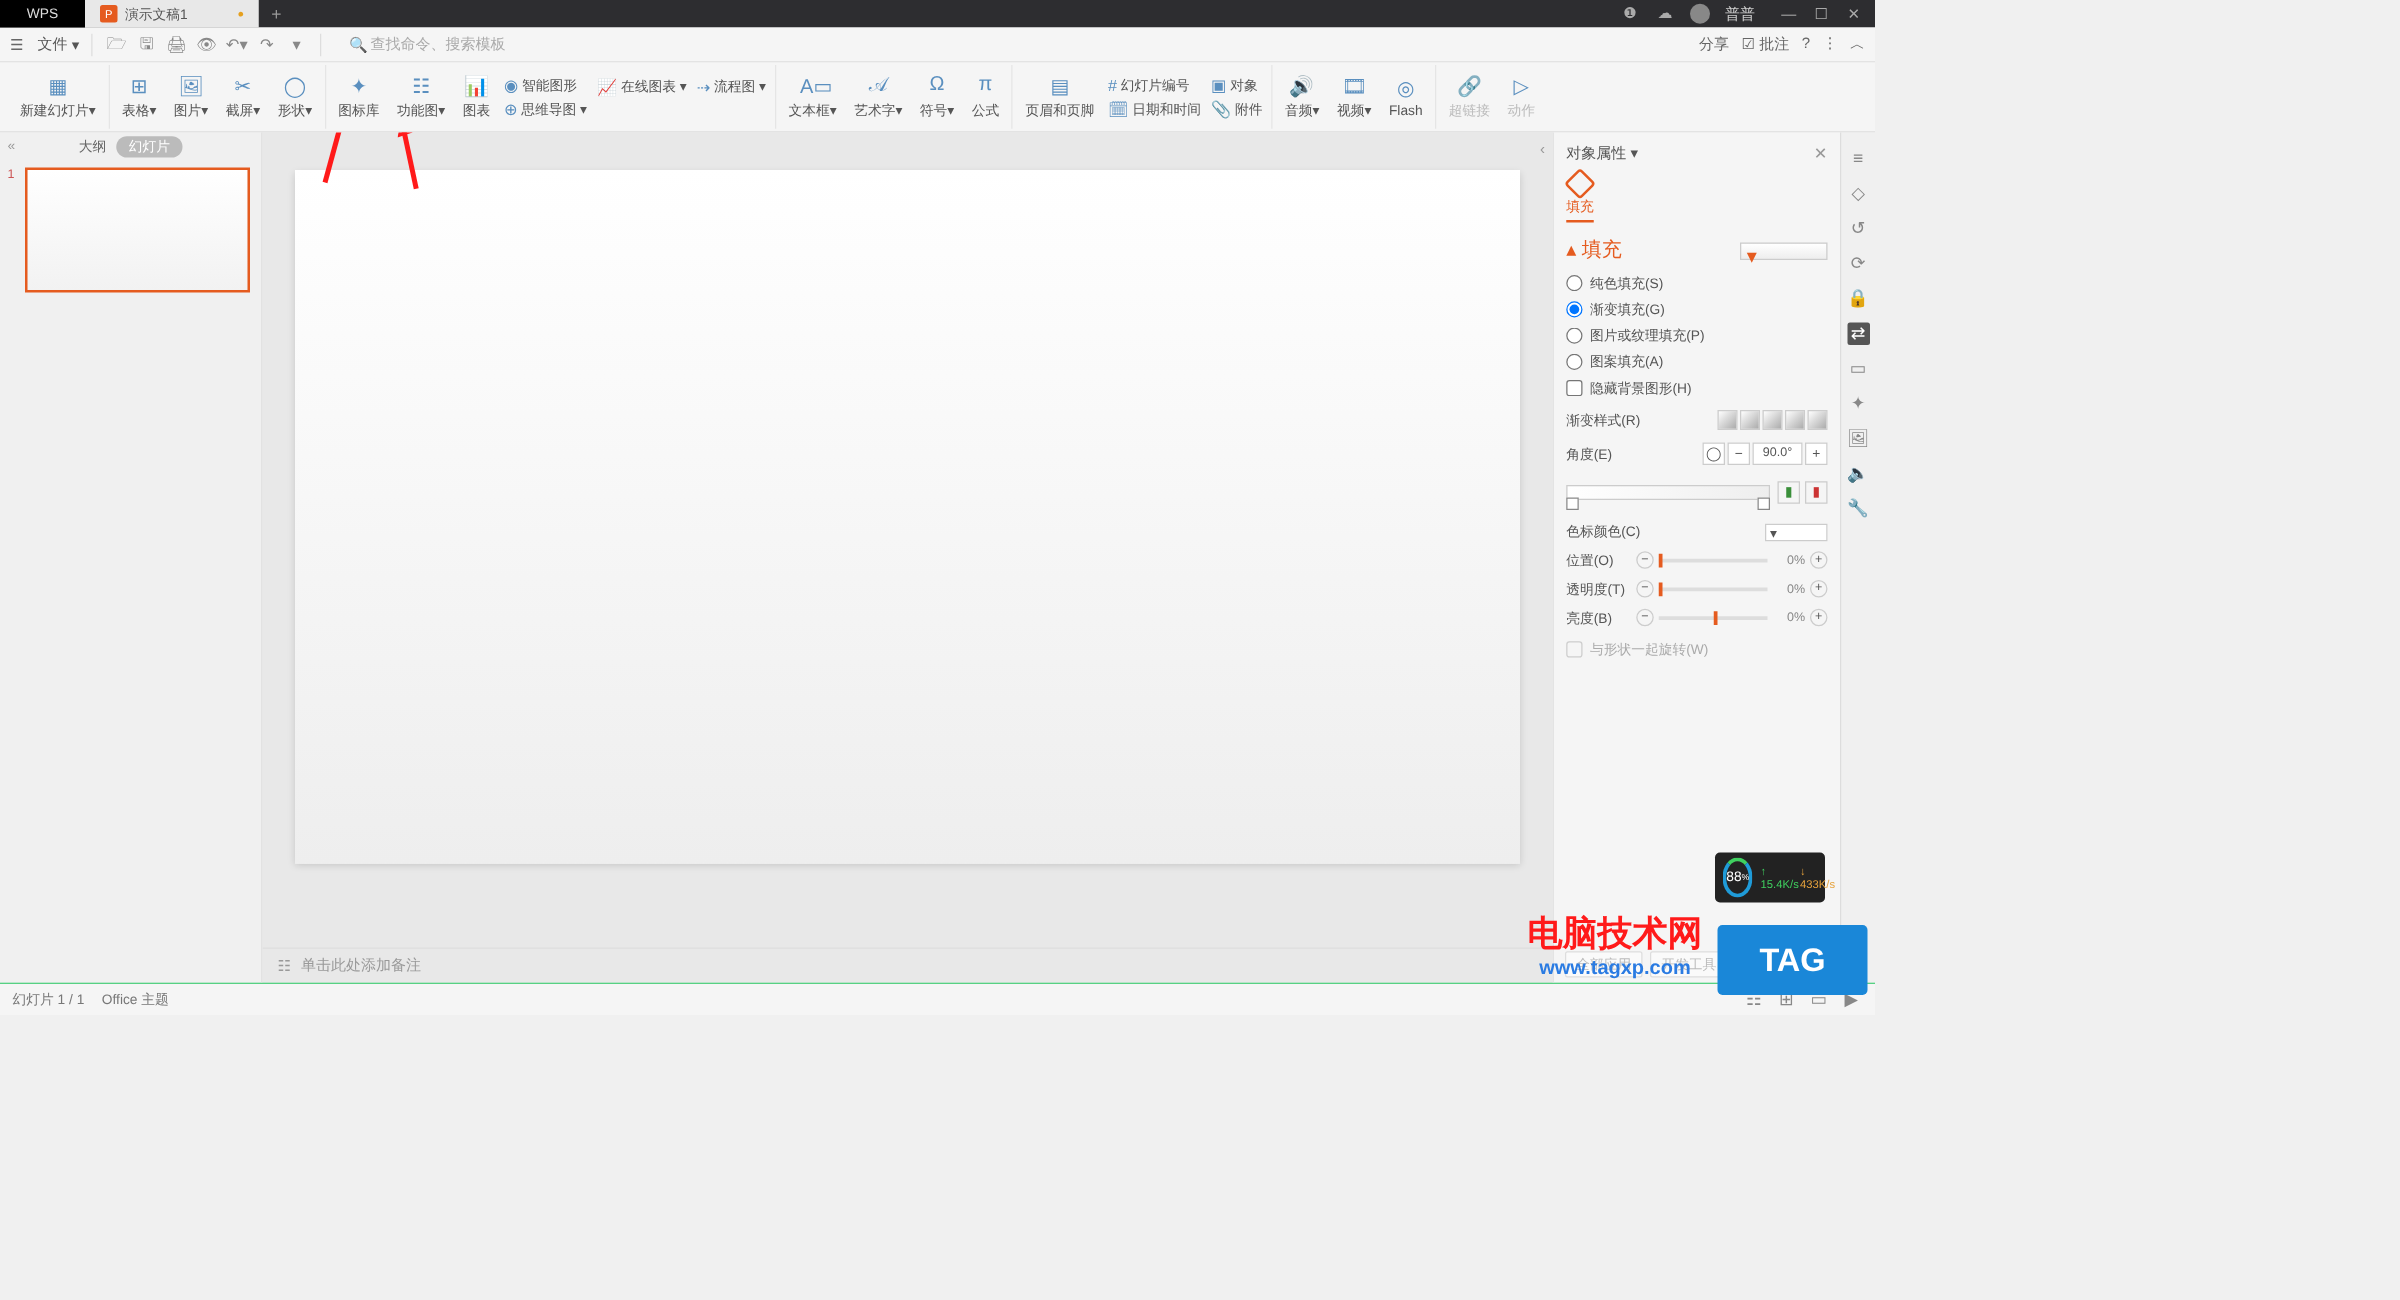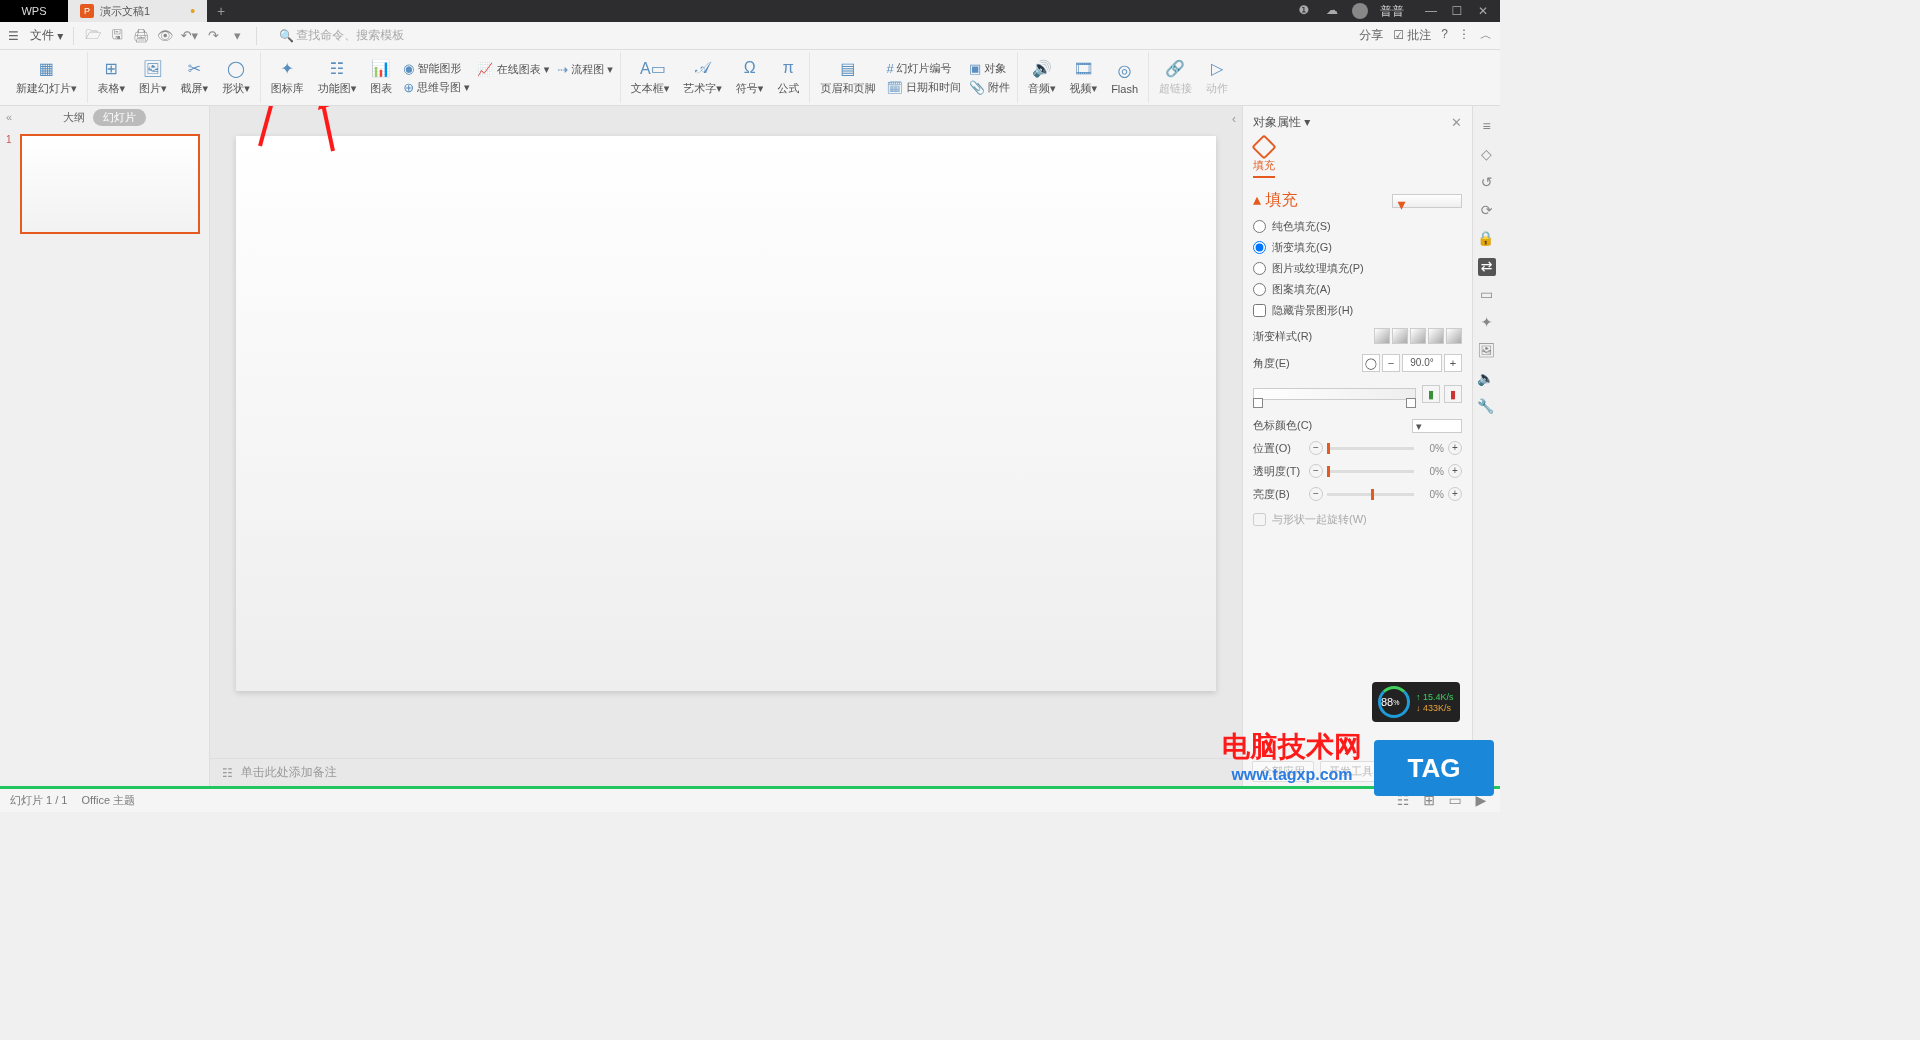--- a/index.html
+++ b/index.html
@@ -101,33 +101,33 @@
 .slider-row .pct { font-size: 10px; color: #888; width: 26px; text-align: right; }
 .chk-row { margin-top: 10px; display: flex; align-items: center; gap: 6px; color: #aaa; }
 .color-swatch { width: 50px; height: 14px; border: 1px solid #ccc; background: #fff; }
 
 
 .rt-sidebar { width: 28px; background: #f0f0f0; border-left: 1px solid #ddd; display: flex; flex-direction: column; align-items: center; gap: 10px; padding-top: 12px; }
 .rt-ic { width: 18px; height: 18px; color: #888; text-align: center; font-size: 14px; }
 .rt-ic.active { background: #555; color: #fff; border-radius: 2px; }
 
 
-.status-bar { height: 26px; background: #f5f5f5; border-top: 3px solid #22c55e; display: flex; align-items: center; padding: 0 10px; font-size: 11px; color: #777; }
+.status-bar { height: 26px; background: #f5f5f5; border-top: 1px solid #22c55e; display: flex; align-items: center; padding: 0 10px; font-size: 11px; color: #777; }
 .status-left { display: flex; gap: 14px; }
 .status-right { margin-left: auto; display: flex; align-items: center; gap: 8px; }
 
 
 .wm1 { position: absolute; right: 138px; bottom: 28px; color: #ff1a1a; font-size: 28px; font-weight: bold; font-family: "SimHei", sans-serif; text-align: center; }
 .wm1 .sub { color: #2a7be2; font-size: 16px; display: block; }
 .wm2 { position: absolute; right: 6px; bottom: 16px; width: 120px; height: 56px; background: #1a87d8; border-radius: 4px; display: flex; align-items: center; justify-content: center; color: #fff; font-weight: bold; font-size: 26px; }
 
 
 .speed { position: absolute; right: 40px; bottom: 90px; width: 88px; height: 40px; background: #222; border-radius: 4px; display: flex; align-items: center; padding: 4px 6px; gap: 6px; }
 .speed .ring { width: 32px; height: 32px; border: 3px solid #1f9bd8; border-top-color: #3fcf5f; border-radius: 50%; display: flex; align-items: center; justify-content: flex-start; color: #fff; font-size: 11px; }
-.speed .rates { display: flex; flex-direction: column; font-size: 9px; color: #3fcf5f; gap: 1px; }
+.speed .rates { display: flex; flex-direction: row; font-size: 9px; color: #3fcf5f; gap: 1px; }
 .speed .rates .dn { color: #e6a23c; }
 
 
 .tp-bottom-btns { position: absolute; bottom: 30px; left: 1252px; display: flex; gap: 6px; }
 .tp-bbtn { border: 1px solid #ddd; background: #fafafa; color: #bbb; font-size: 11px; padding: 2px 8px; border-radius: 2px; }
 </style>
 </head>
 <body>
 
 <div class="title-bar">

